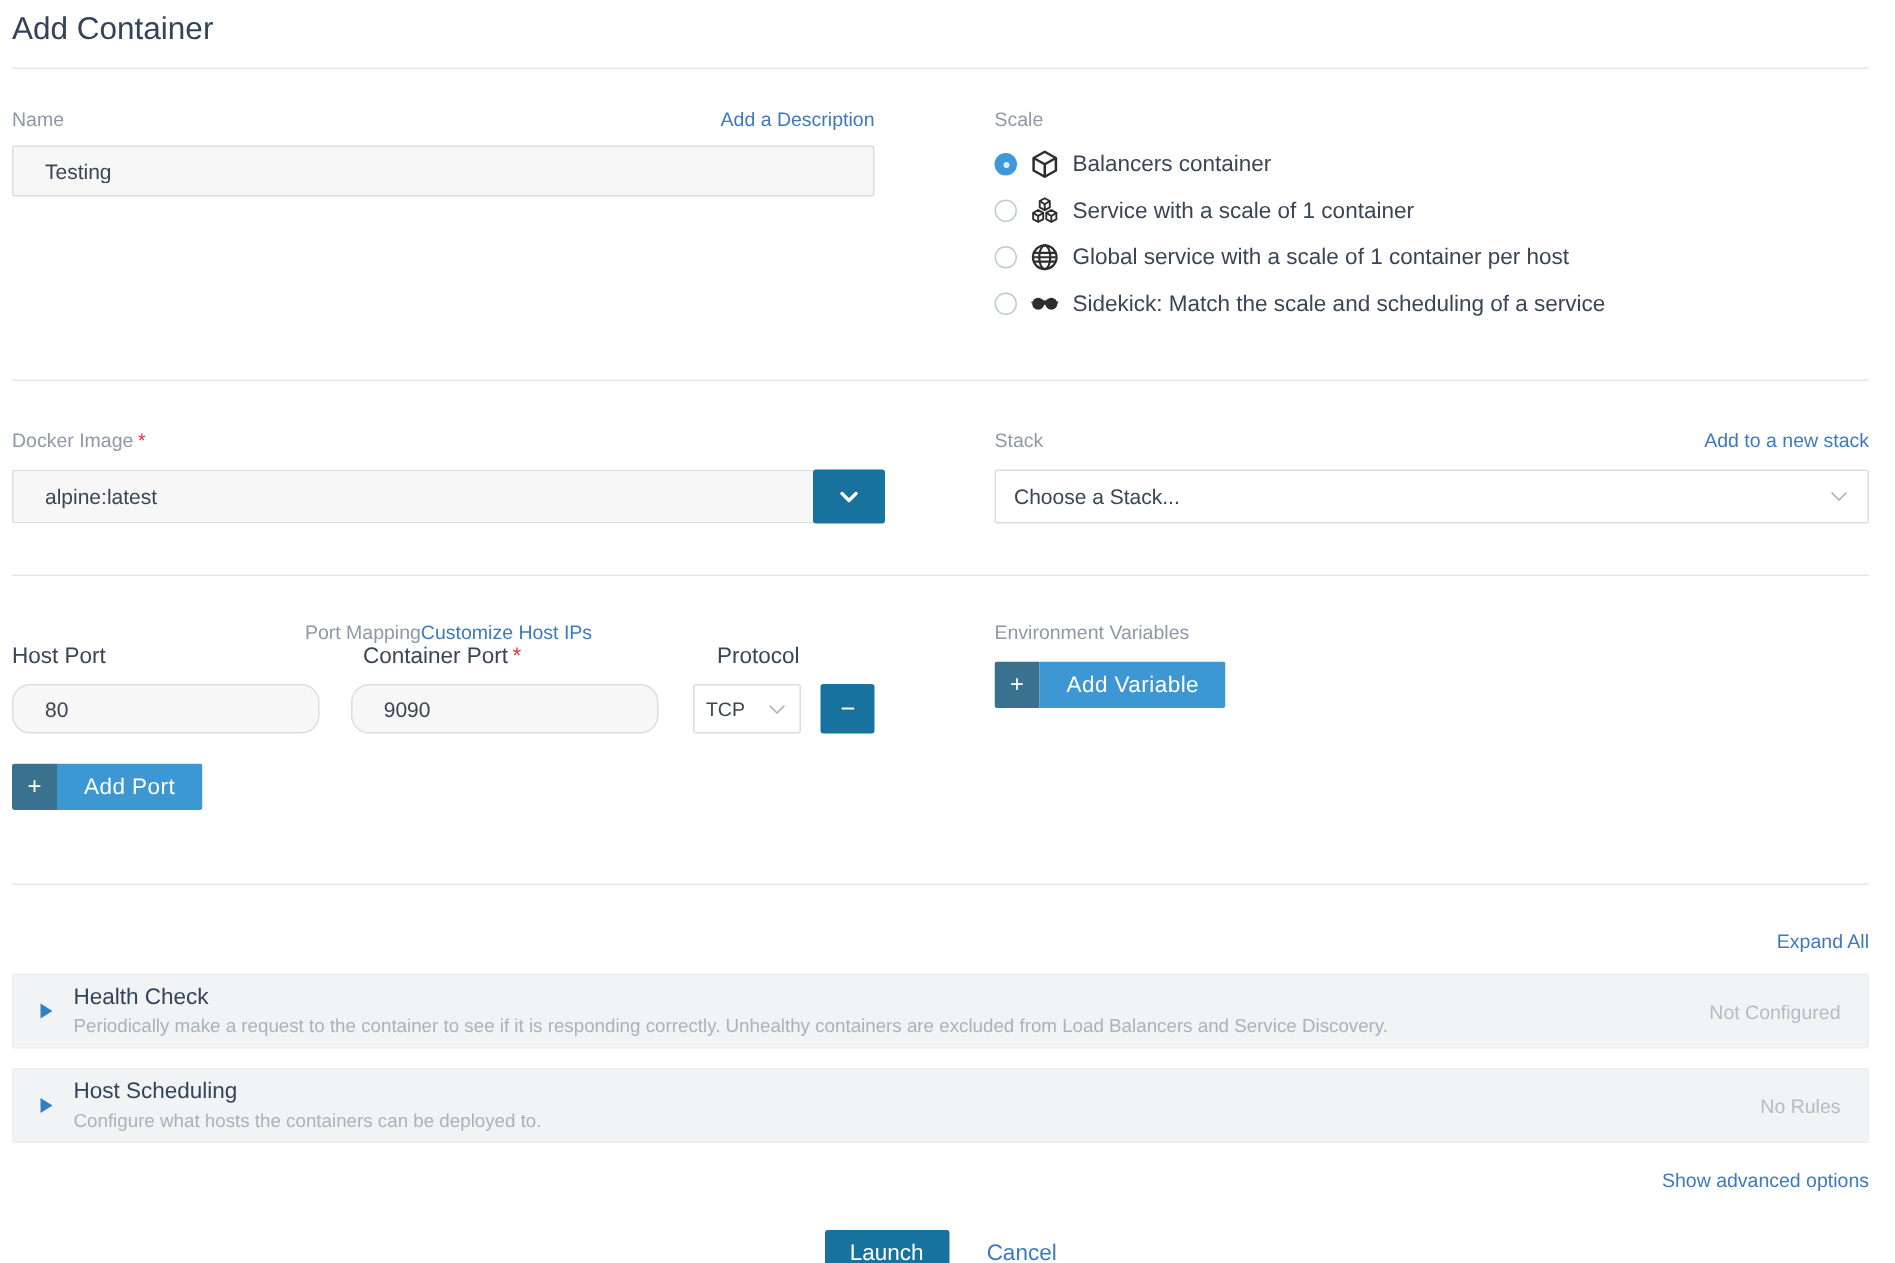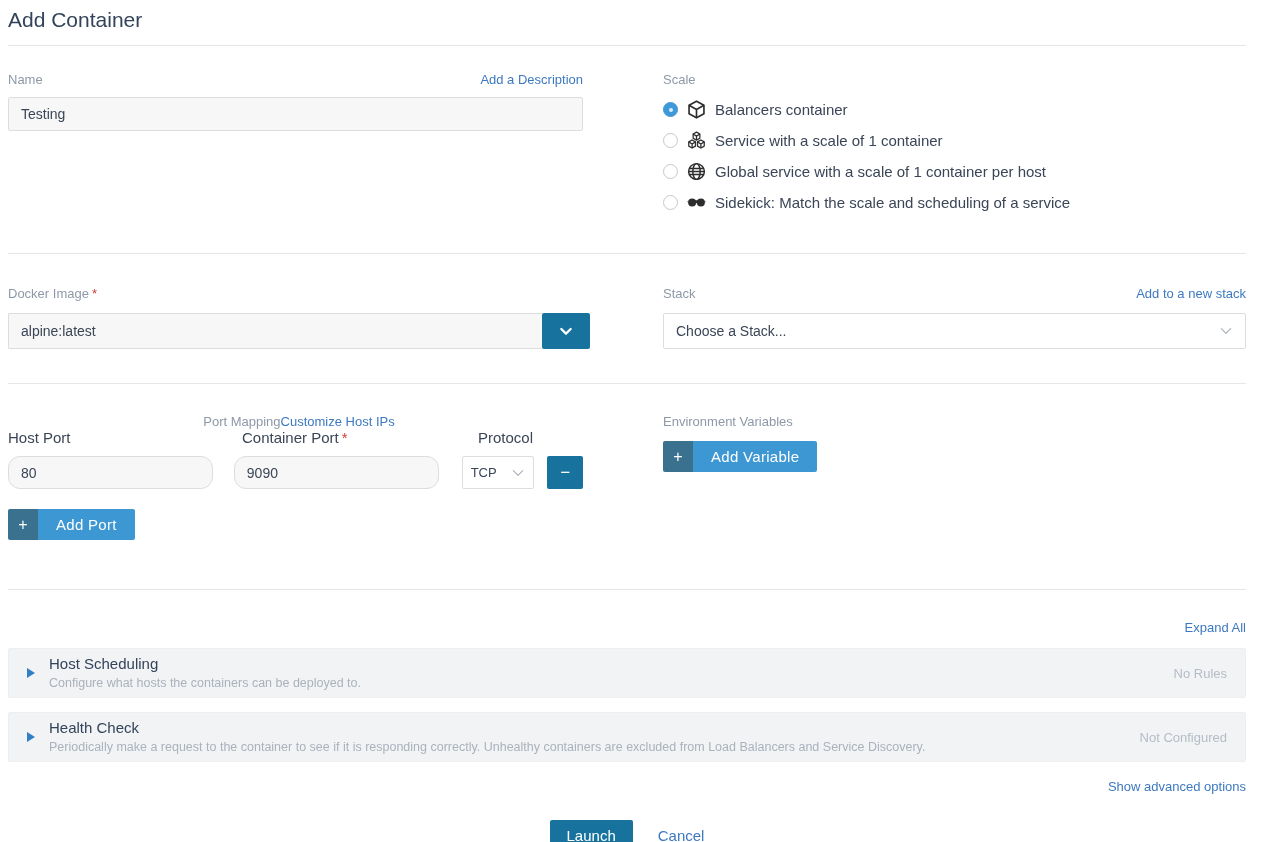--- a/index.html
+++ b/index.html
@@ -40,21 +40,21 @@
 
   .text-input {
     width: 100%;
     height: 34px;
     background: #f7f7f7;
     border: 1px solid #dddddd;
     border-radius: 2px;
     font-family: "Liberation Sans", sans-serif;
     font-size: 14px;
     color: #3a4556;
-    padding: 0 12px;
+    padding: 0 21px;
     outline: none;
   }
 
   
   .radio-row {
     display: flex;
     align-items: center;
     margin-bottom: 10px;
     cursor: pointer;
   }
@@ -356,38 +356,38 @@
     </div>
   </div>
 
   <hr class="divider">
 
   <div class="advanced">
     <div class="expand-row">
       <a class="link">Expand All</a>
     </div>
 
+    <div class="accordion" style="margin-top:14px;">
+      <span class="acc-caret"></span>
+      <div class="acc-text">
+        <div class="acc-title">Health Check</div>
+        <div class="acc-desc">Periodically make a request to the container to see if it is responding correctly. Unhealthy containers are excluded from Load Balancers and Service Discovery.</div>
+      </div>
+      <span class="acc-status">Not Configured</span>
+    </div>
+
     <div class="accordion">
       <span class="acc-caret"></span>
       <div class="acc-text">
         <div class="acc-title">Host Scheduling</div>
         <div class="acc-desc">Configure what hosts the containers can be deployed to.</div>
       </div>
       <span class="acc-status">No Rules</span>
     </div>
 
-    <div class="accordion" style="margin-top:14px;">
-      <span class="acc-caret"></span>
-      <div class="acc-text">
-        <div class="acc-title">Health Check</div>
-        <div class="acc-desc">Periodically make a request to the container to see if it is responding correctly. Unhealthy containers are excluded from Load Balancers and Service Discovery.</div>
-      </div>
-      <span class="acc-status">Not Configured</span>
-    </div>
-
     <div class="show-adv-row">
       <a class="link">Show advanced options</a>
     </div>
   </div>
 
   <div class="footer">
     <button class="launch-btn">Launch</button>
     <a class="link cancel-link">Cancel</a>
   </div>
 

